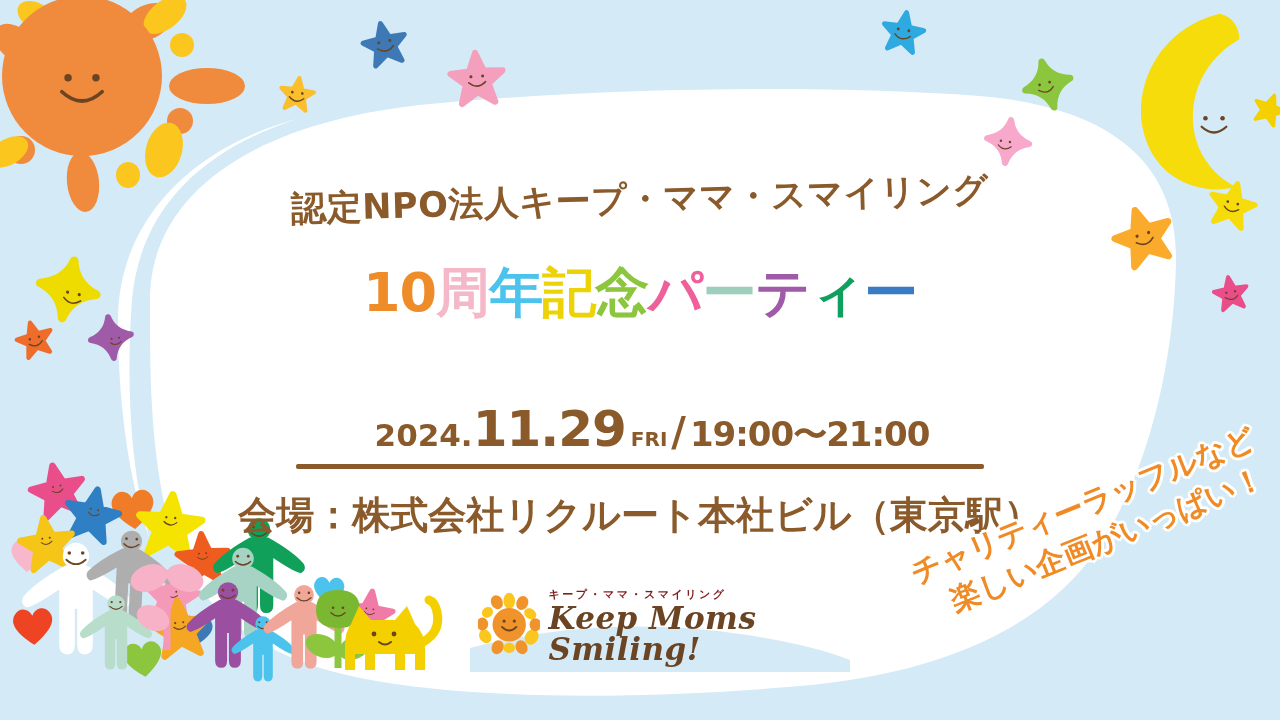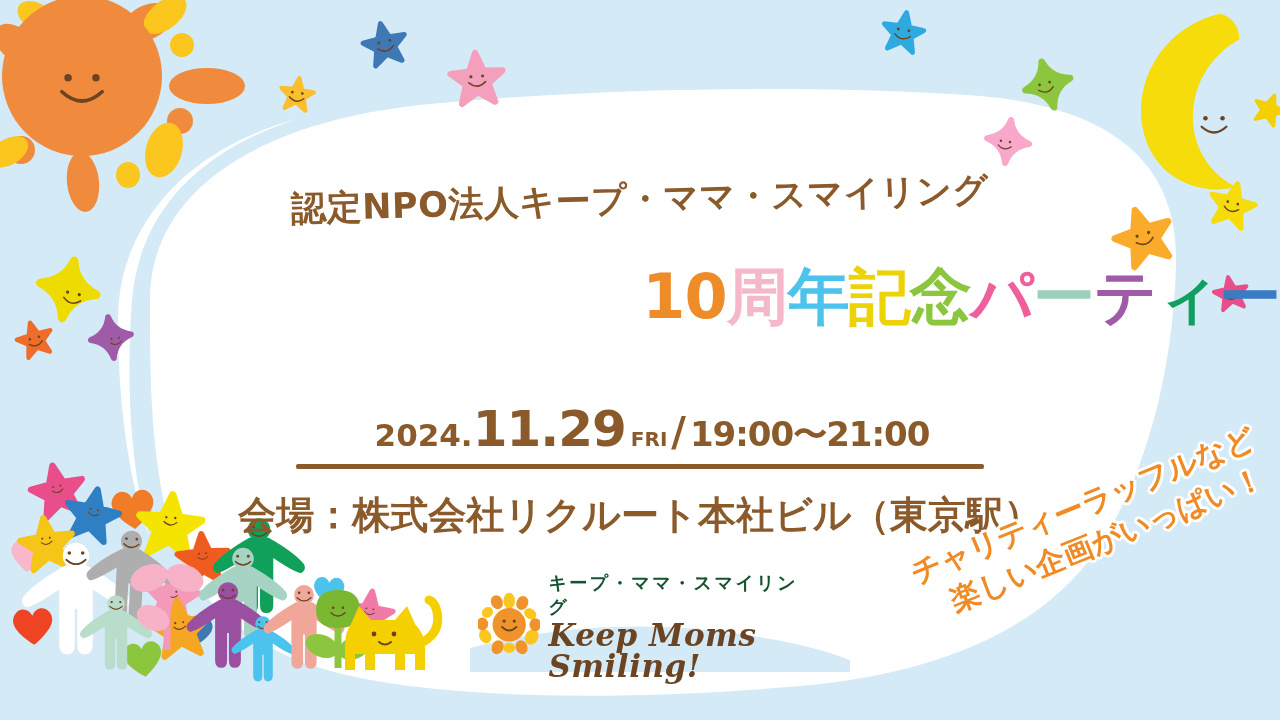--- a/index.html
+++ b/index.html
@@ -36,22 +36,22 @@
     color:#8a5a2b;
     letter-spacing:0.5px;
     transform:rotate(-1.6deg);
     white-space:nowrap;
     font-family:"DejaVu Sans","Liberation Sans",sans-serif;
   }
 
   .main-title {
     position:absolute;
     left:0; right:0; top:266px;
-    text-align:right;
-    font-size:62px;
+    text-align:center;
+    font-size:54px;
     font-weight:bold;
     line-height:1;
     white-space:nowrap;
     letter-spacing:-1px;
     font-family:"DejaVu Sans","Liberation Sans",sans-serif;
   }
   .main-title .ch { display:inline-block; }
 
   .date-line {
     position:absolute;
@@ -89,21 +89,21 @@
 
   
   .logo {
     position:absolute;
     left:478px; top:583px;
     width:340px; height:82px;
     display:flex; align-items:center; gap:8px;
   }
   .logo-text { display:flex; flex-direction:column; justify-content:center; margin-top:4px;}
   .logo-kana {
-    font-size:18px; font-weight:bold; color:#14532d;
+    font-size:11px; font-weight:bold; color:#7f1d1d;
     letter-spacing:2.5px; margin-bottom:1px;
     font-family:"DejaVu Sans","Liberation Sans",sans-serif;
   }
   .logo-en {
     font-size:31px; color:#6b4423;
     font-style:italic; font-weight:bold;
     letter-spacing:0.5px; line-height:1;
     font-family:"DejaVu Serif","Liberation Serif",serif;
   }
 

